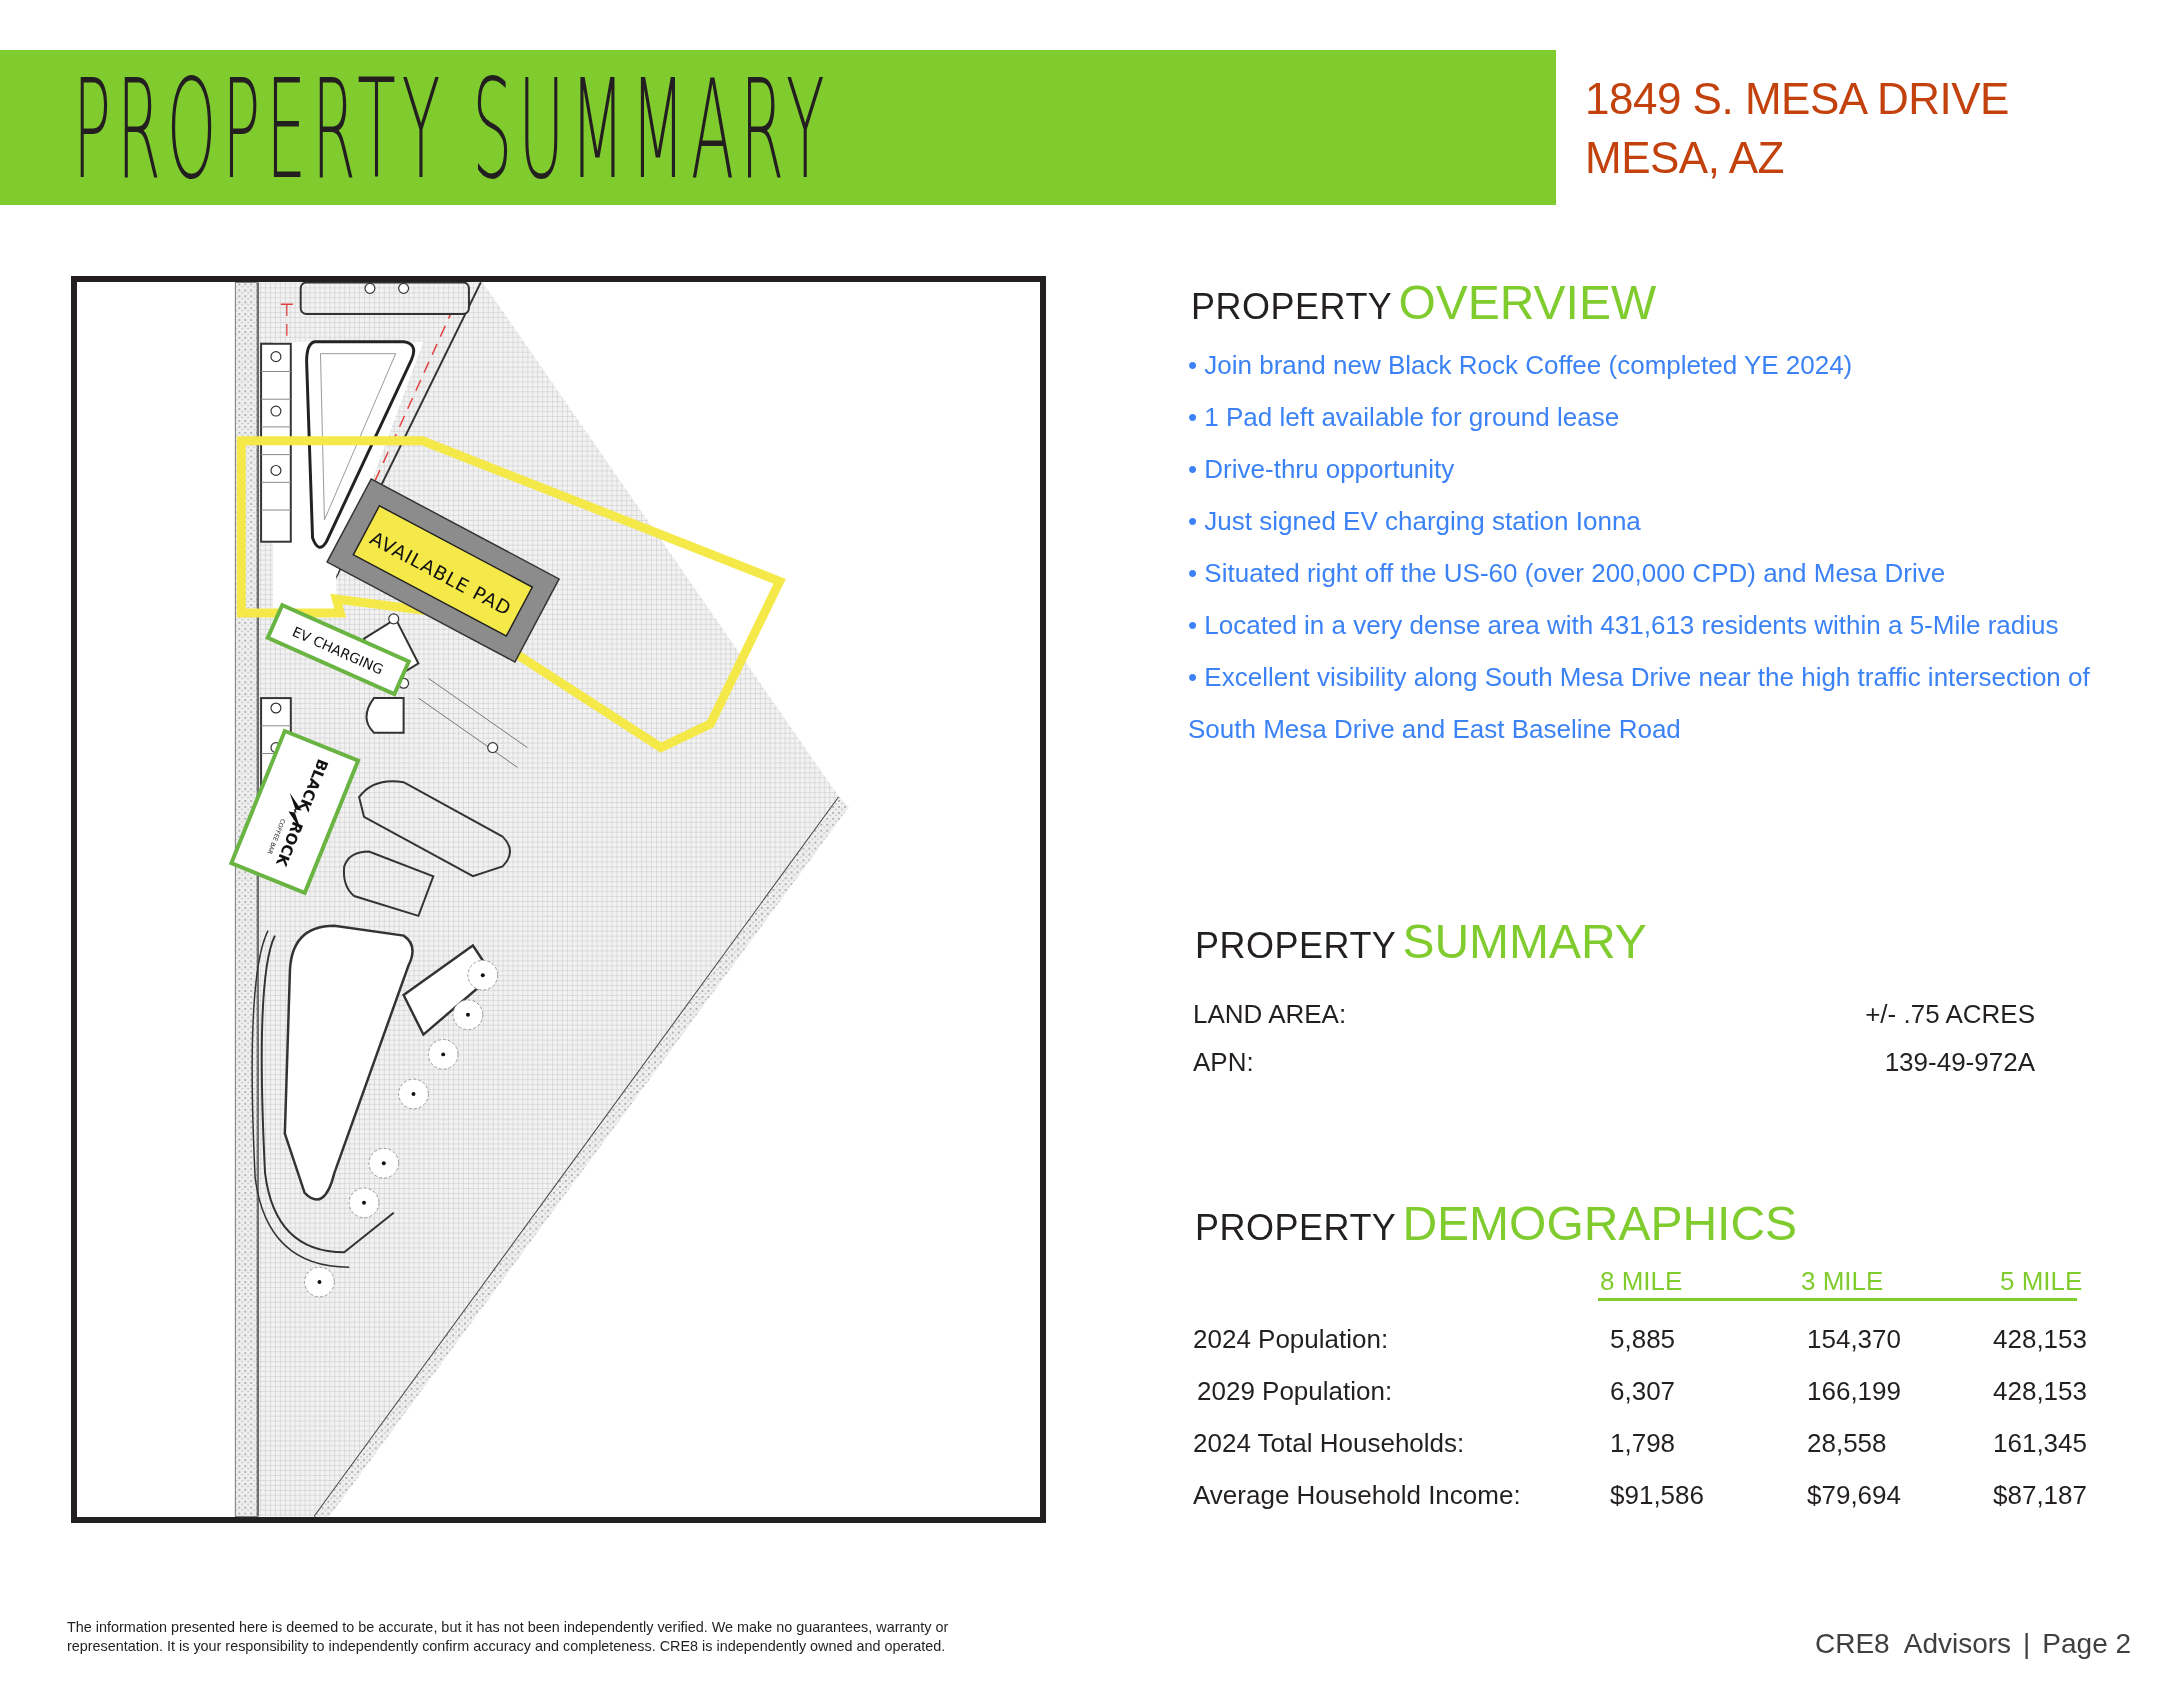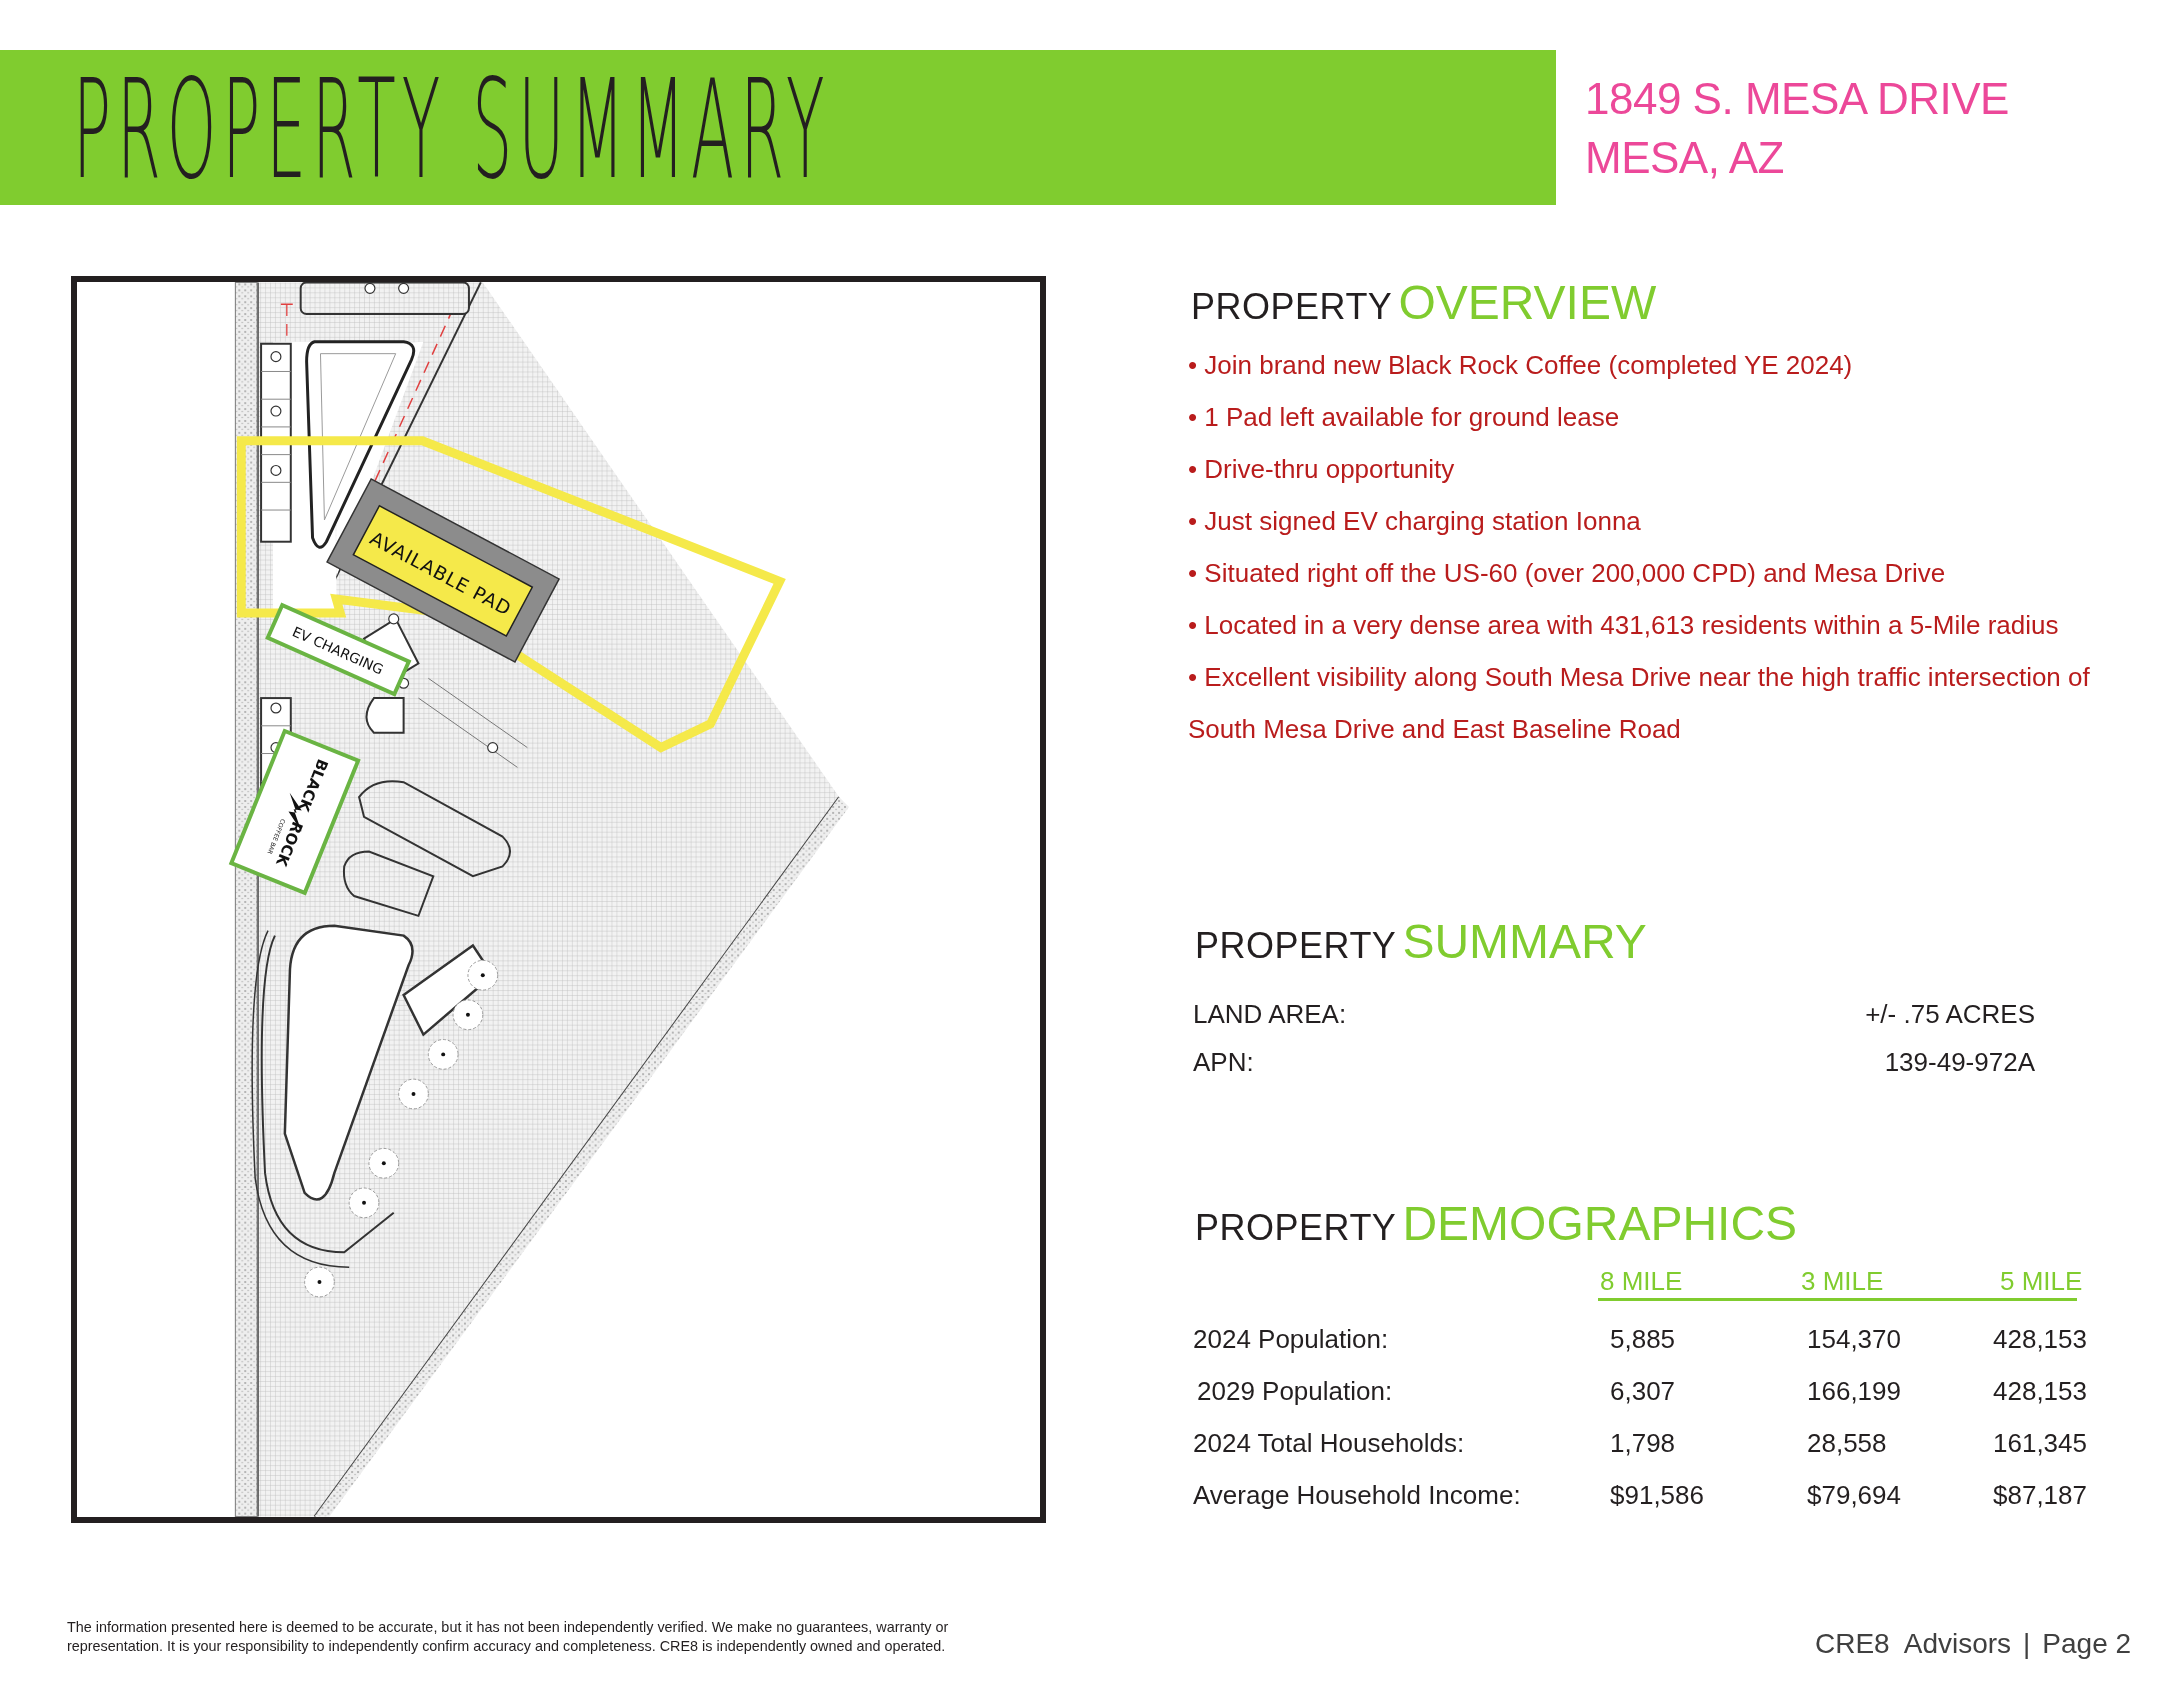--- a/index.html
+++ b/index.html
@@ -15,40 +15,40 @@
   .banner-title {
     position: absolute; left: 73px; top: 61px;
     font-family: "DejaVu Sans", sans-serif; font-weight: 300;
     font-size: 137px; line-height: 1; letter-spacing: 13px;
     color: #231f20; transform: scaleX(0.46); transform-origin: left top;
     white-space: nowrap; -webkit-text-stroke: 0px;
   }
   .address {
     position: absolute; left: 1585px; top: 69px;
     font-family: "Liberation Sans", sans-serif; font-size: 44px; line-height: 59px;
-    color: #ec4899; letter-spacing: -0.5px;
+    color: #c2410c; letter-spacing: -0.5px;
   }
   .address div { white-space: nowrap; }
 
   .map-frame {
     position: absolute; left: 71px; top: 276px; width: 963px; height: 1235px;
     border: 6px solid #231f20; background: #fff; overflow: hidden;
   }
   .map-frame svg { position: absolute; left: 0; top: 0; }
 
   .section-head {
     position: absolute; white-space: nowrap;
     font-family: "Liberation Sans", sans-serif;
   }
   .section-head .dark { color: #231f20; font-size: 36px; letter-spacing: 0.5px; }
   .section-head .green { color: #80cc2f; font-size: 48px; margin-left: 6px; }
 
   .bullets {
     position: absolute; left: 1188px; top: 339px; width: 950px;
-    font-size: 26px; line-height: 52px; color: #b91c1c;
+    font-size: 26px; line-height: 52px; color: #3b82f6;
   }
   .bullets div { white-space: nowrap; }
 
   .kv { position: absolute; left: 1193px; width: 842px; font-size: 26px; color: #231f20; }
   .kv .row { position: relative; height: 48px; line-height: 48px; }
   .kv .row .k { position: absolute; left: 0; }
   .kv .row .v { position: absolute; right: 0; }
 
   .demo { position: absolute; left: 1193px; top: 1263px; width: 990px; font-size: 26px; color: #231f20; }
   .demo .hdr { position: relative; height: 44px; }

